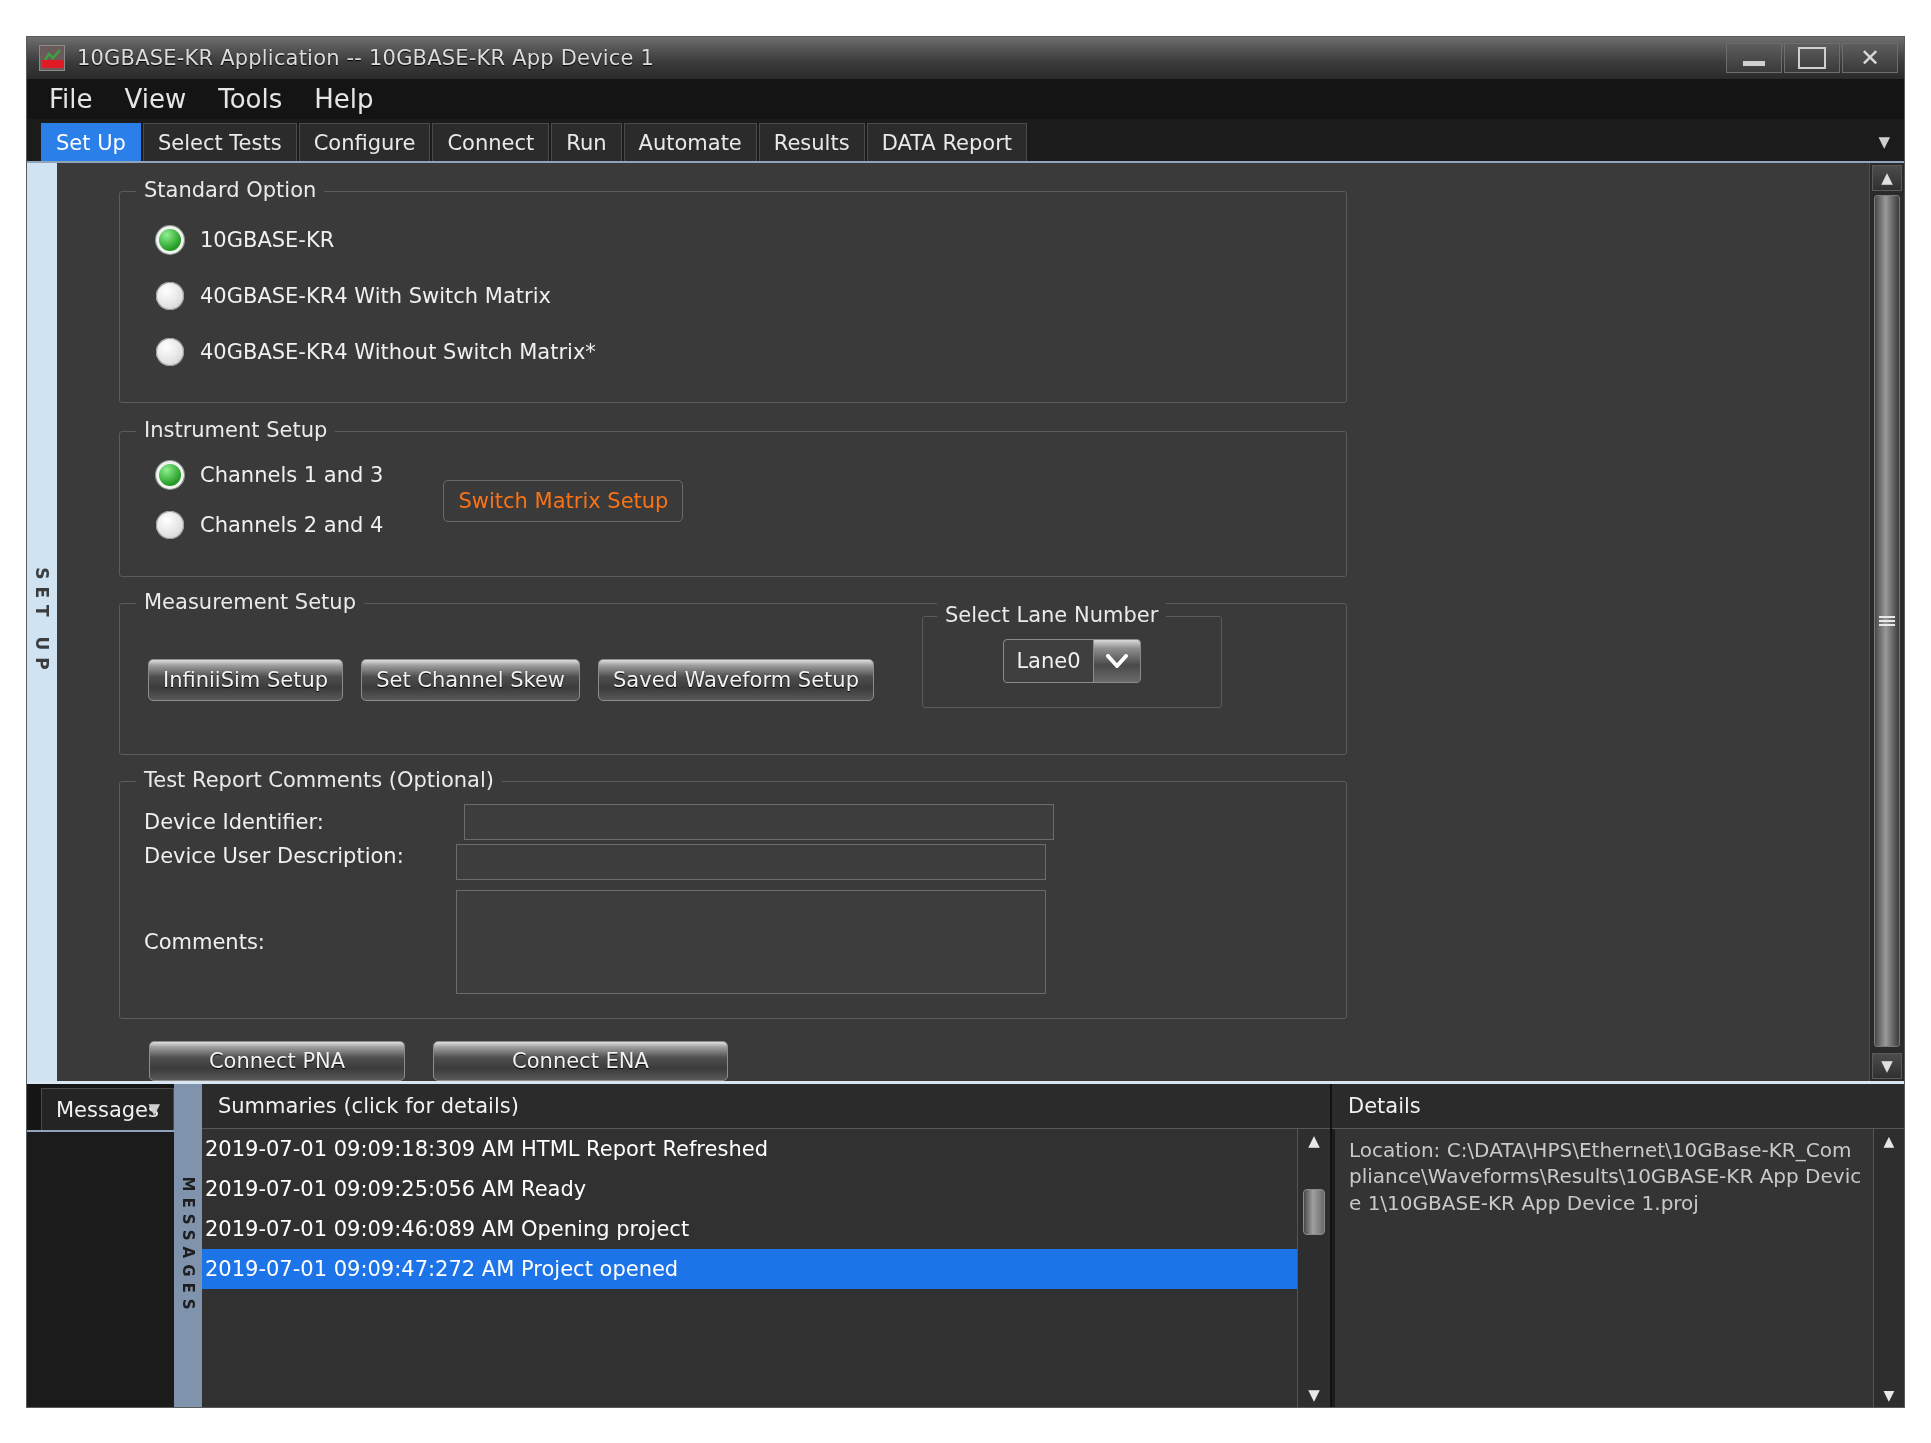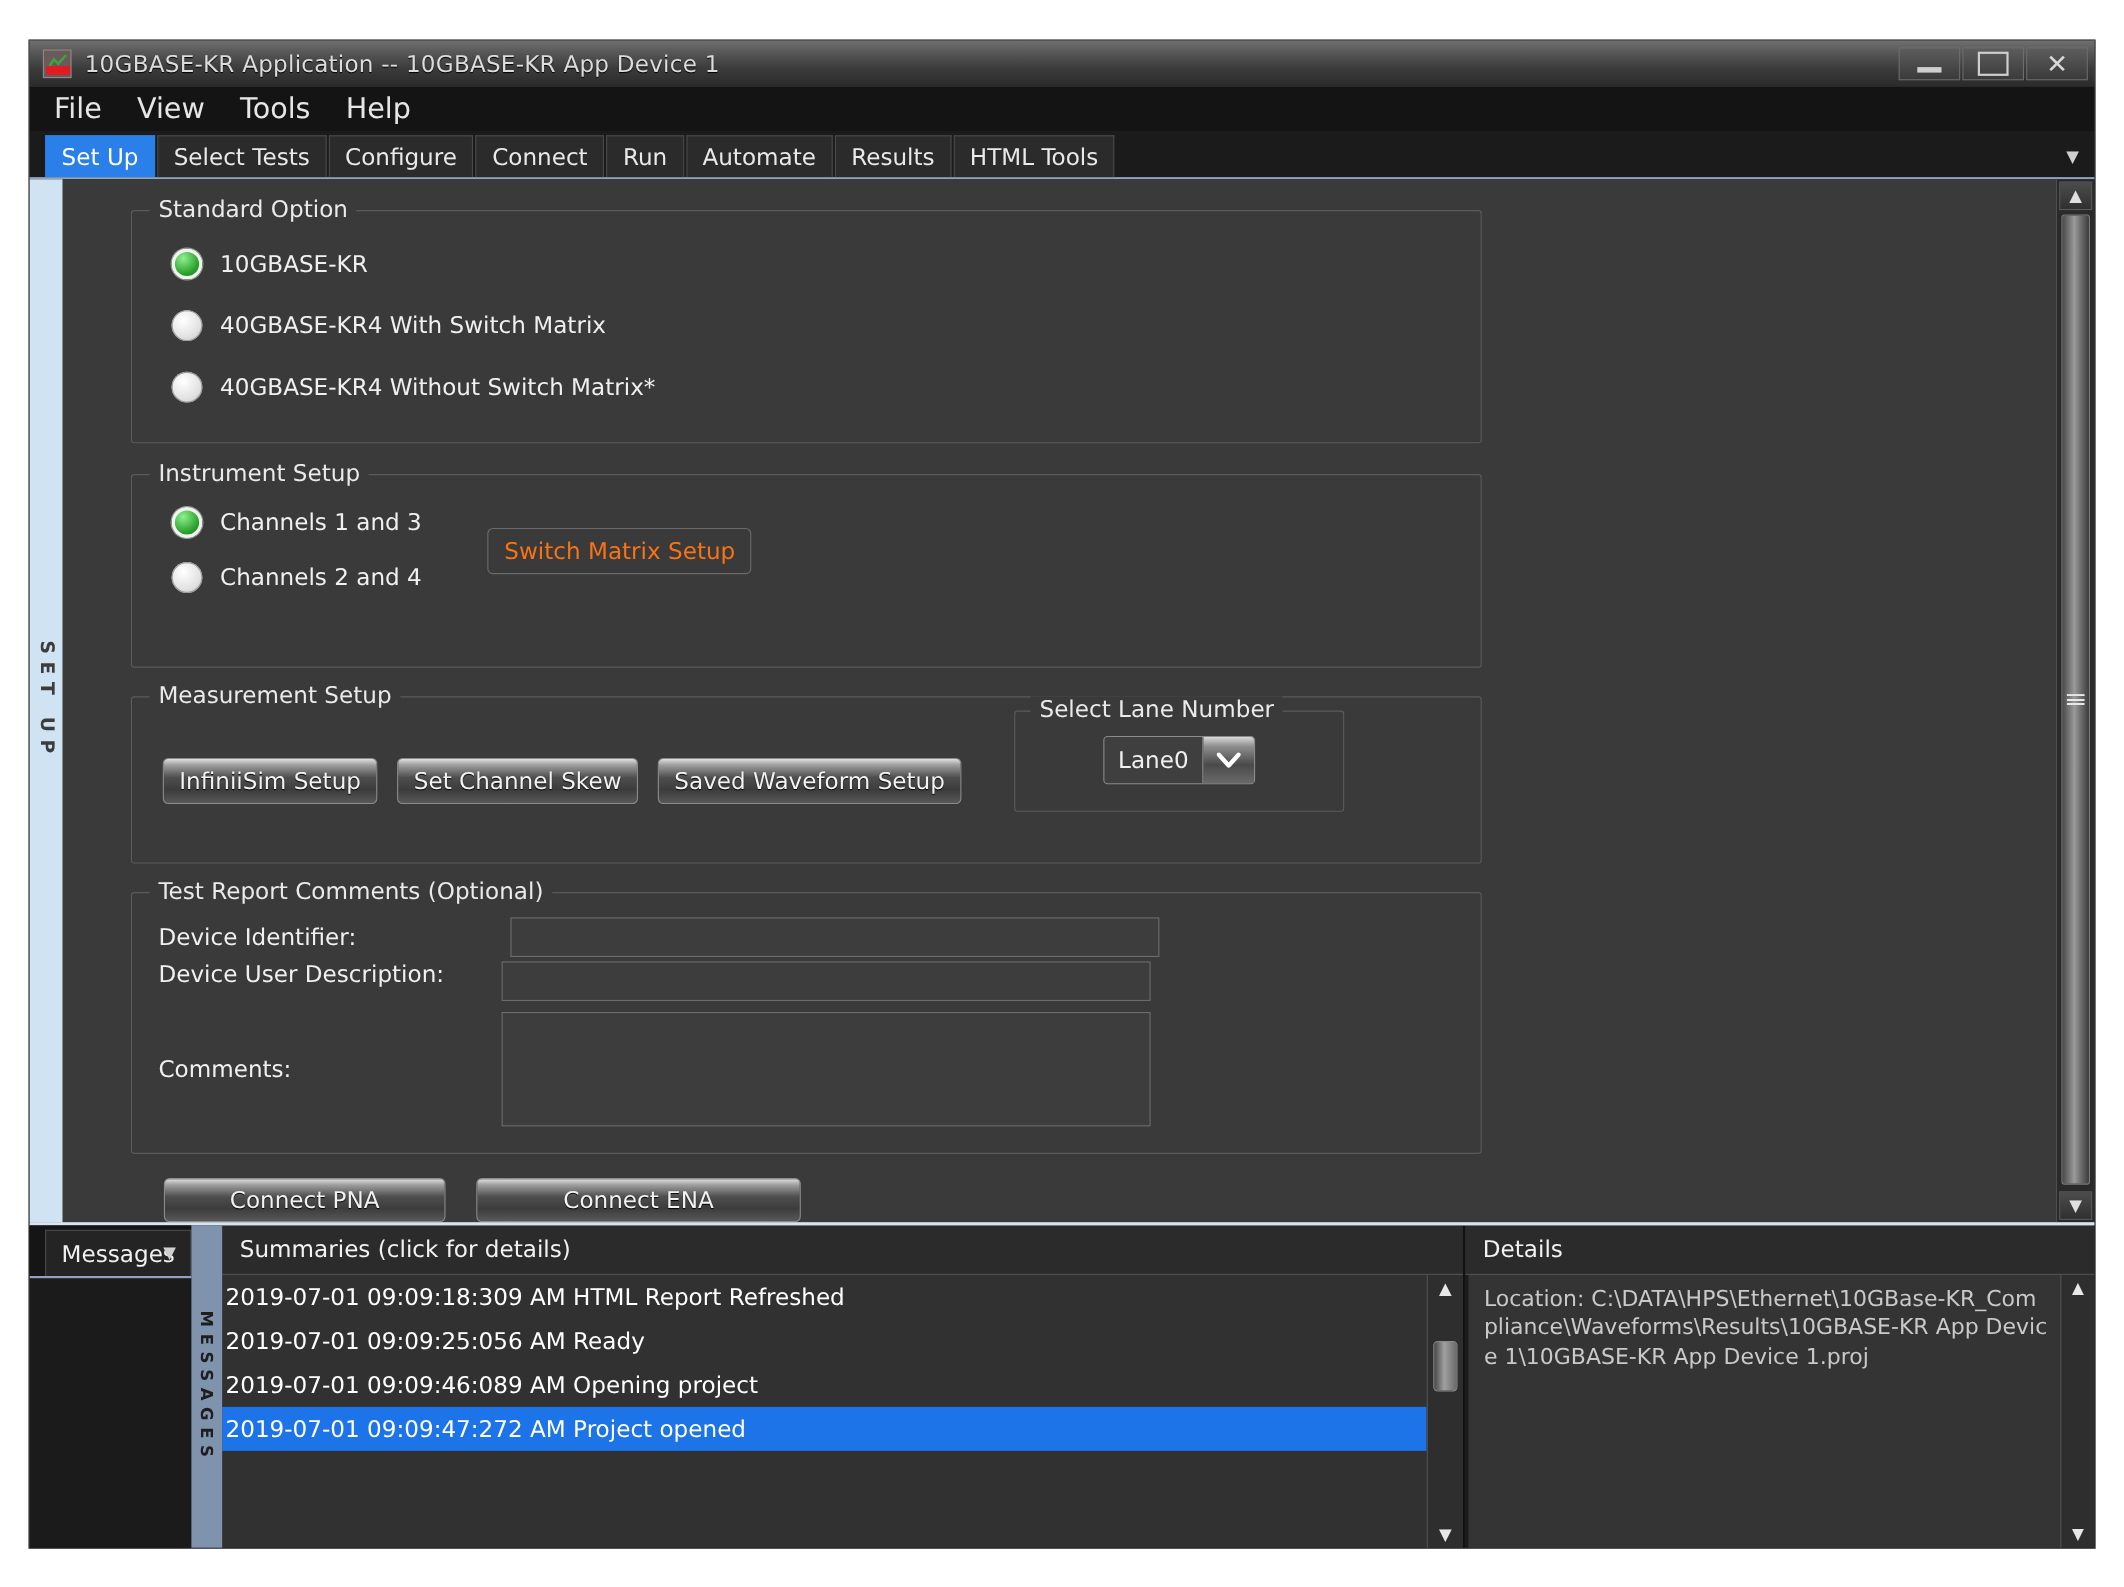--- a/index.html
+++ b/index.html
@@ -243,21 +243,21 @@
   </div>
 
   <div class="tabstrip">
     <div class="tab active">Set Up</div>
     <div class="tab">Select Tests</div>
     <div class="tab">Configure</div>
     <div class="tab">Connect</div>
     <div class="tab">Run</div>
     <div class="tab">Automate</div>
     <div class="tab">Results</div>
-    <div class="tab">HTML Tools</div>
+    <div class="tab">DATA Report</div>
     <div class="tab-overflow">▼</div>
   </div>
 
   <div class="body-area">
 
     <div class="setup-region">
 
       <div class="vside">
         <div class="vtext">SET UP</div>
       </div>
@@ -275,21 +275,21 @@
               <div class="radio"></div>
               <div class="radio-label">40GBASE-KR4 With Switch Matrix</div>
             </div>
             <div class="radio-row">
               <div class="radio"></div>
               <div class="radio-label">40GBASE-KR4 Without Switch Matrix*</div>
             </div>
           </div>
         </div>
 
-        <div class="group" style="width:1228px;height:176px;margin-top:28px;">
+        <div class="group" style="width:1228px;height:146px;margin-top:28px;">
           <div class="glabel">Instrument Setup</div>
           <div style="padding-top:18px;display:flex;align-items:flex-start;">
             <div style="flex:0 0 auto;">
               <div class="radio-row" style="height:50px;">
                 <div class="radio on"></div>
                 <div class="radio-label">Channels 1 and 3</div>
               </div>
               <div class="radio-row" style="height:50px;">
                 <div class="radio"></div>
                 <div class="radio-label">Channels 2 and 4</div>

